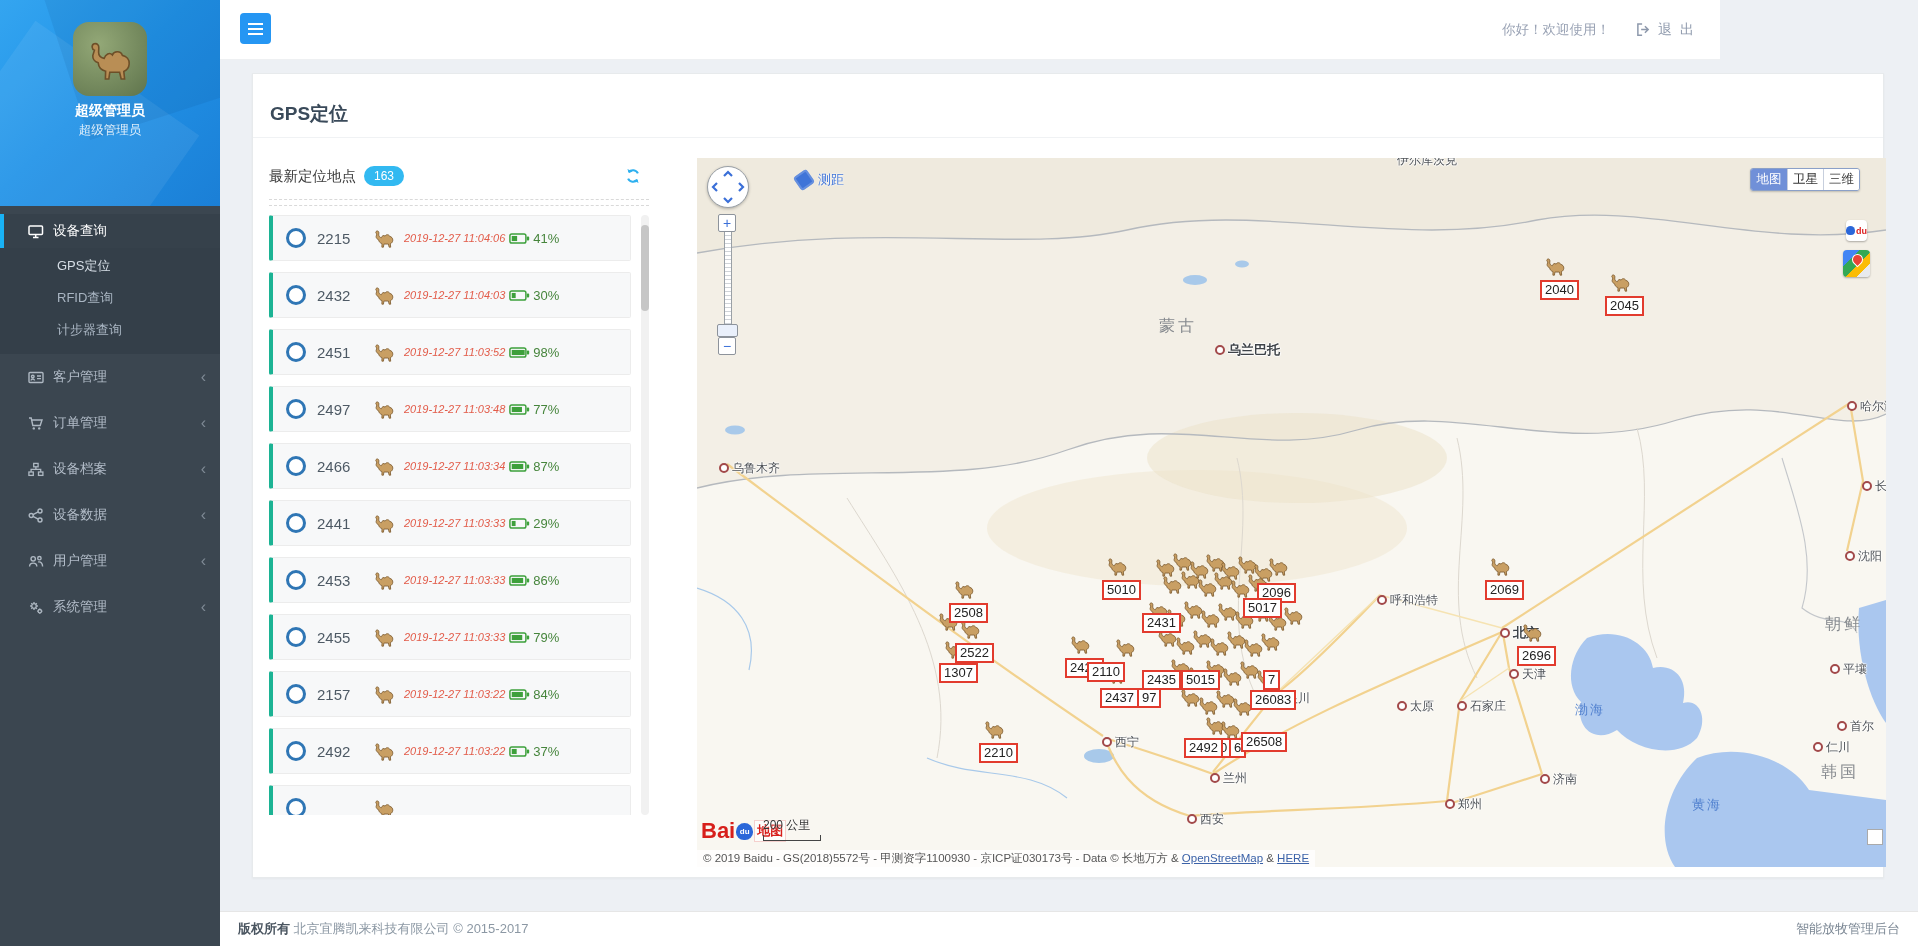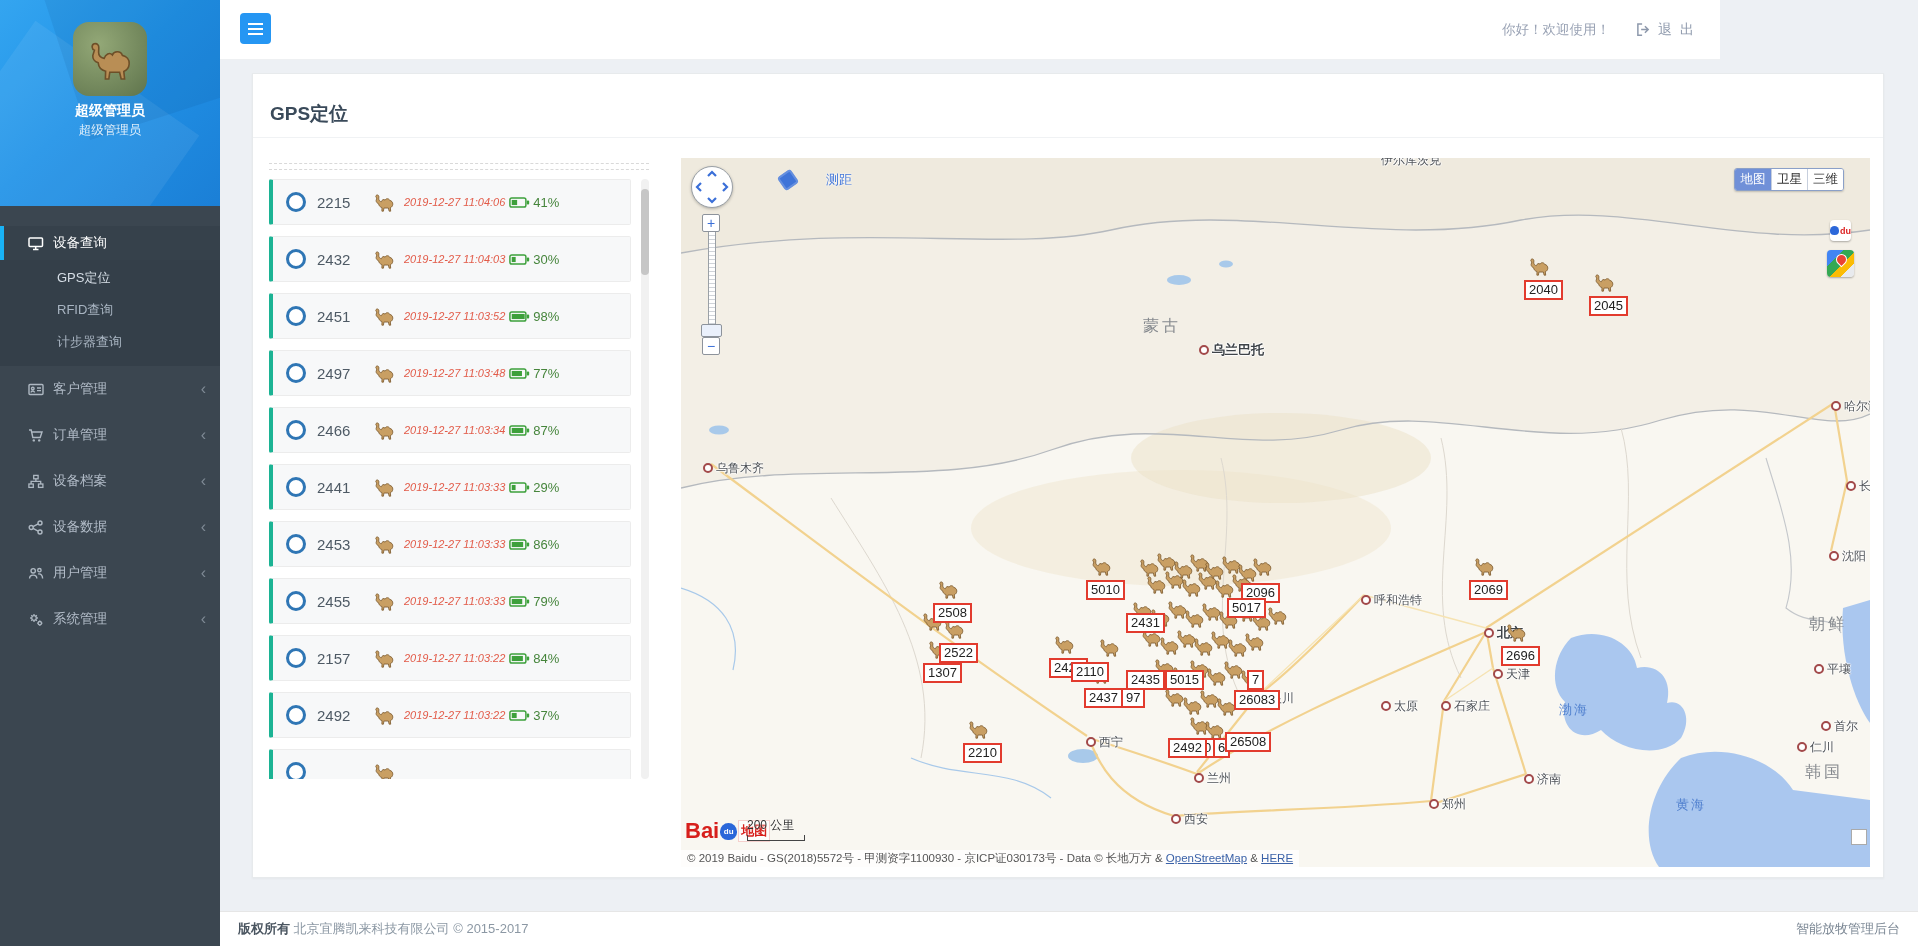--- a/index.html
+++ b/index.html
@@ -7,21 +7,21 @@
        font-family:"Liberation Sans", sans-serif;position:relative;}
   
   .sidebar{position:absolute;left:0;top:0;width:220px;height:946px;background:#3b4650;}
   .side-head{position:relative;height:206px;background:linear-gradient(135deg,#34a5f0 0%,#2193e8 45%,#1b7fd6 100%);overflow:hidden;}
   .facet1{position:absolute;left:-40px;top:60px;width:200px;height:200px;background:rgba(255,255,255,.07);transform:rotate(35deg);}
   .facet2{position:absolute;right:-60px;top:-50px;width:220px;height:160px;background:rgba(0,40,90,.08);transform:rotate(-18deg);}
   .avatar{position:absolute;left:73px;top:22px;width:74px;height:74px;border-radius:16px;overflow:hidden;
           background:radial-gradient(circle at 35% 30%,#93a877,#5f744c);display:flex;align-items:center;justify-content:center;}
   .role{position:absolute;top:102px;width:100%;text-align:center;color:#fff;font-size:14px;font-weight:bold;}
   .role2{position:absolute;top:122px;width:100%;text-align:center;color:rgba(255,255,255,.85);font-size:12.5px;}
-  .menu{padding-top:20px;}
+  .menu{padding-top:8px;}
   .m-item{position:relative;height:34px;display:flex;align-items:center;padding-left:28px;color:#b3bdc9;font-size:13.5px;cursor:pointer;}
   .m-item .mi{width:16px;height:15px;margin-right:9px;flex:0 0 16px;}
   .m-item.active{background:#36414b;color:#fff;}
   .m-item.active::before{content:"";position:absolute;left:0;top:0;bottom:0;width:4px;background:#19b2f5;}
   .m-item.top{height:46px;}
   .chev{position:absolute;right:14px;font-size:16px;color:#7f8a95;line-height:1;}
   .submenu{background:#343f49;padding:2px 0 8px 0;}
   .sub{height:32px;display:flex;align-items:center;padding-left:57px;color:#a9b5c2;font-size:13px;cursor:pointer;}
   .sub.cur{color:#d6dee6;}
   
@@ -51,37 +51,37 @@
   .dev-row{height:46px;box-sizing:border-box;margin-bottom:11px;background:#f7f8f9;border:1px solid #ececec;border-left:4px solid #1cb394;border-radius:2px;display:flex;align-items:center;padding-left:13px;cursor:pointer;}
   .radio{width:14px;height:14px;border:3px solid #2f76b5;border-radius:50%;background:#fff;flex:0 0 14px;}
   .dev-id{font-size:15px;color:#4e5a65;margin-left:11px;width:50px;}
   .dev-camel{width:26px;height:22px;margin-left:4px;flex:0 0 26px;}
   .dev-time{font-size:11px;font-style:italic;color:#e25b49;margin-left:7px;white-space:nowrap;}
   .dev-batt{margin-left:4px;flex:0 0 21px;}
   .dev-pct{font-size:13px;color:#46853c;margin-left:3px;}
   .vscroll{position:absolute;right:0;top:0;width:8px;height:600px;background:#f1f1f1;border-radius:4px;}
   .vthumb{position:absolute;left:0;top:10px;width:8px;height:86px;background:#c6c6c6;border-radius:4px;}
   
-  .map{position:absolute;left:428px;top:84px;width:1189px;height:709px;background:#f9f7f1;overflow:hidden;}
+  .map{position:absolute;left:444px;top:84px;width:1189px;height:709px;background:#f9f7f1;overflow:hidden;}
   .map svg.bg{position:absolute;left:0;top:0;}
   .city{position:absolute;font-size:12px;color:#4e5257;white-space:nowrap;text-shadow:0 1px 1px #fff,0 -1px 1px #fff,1px 0 1px #fff,-1px 0 1px #fff;z-index:3;}
   .city .dot{display:inline-block;width:6px;height:6px;border:2px solid #a2494a;border-radius:50%;background:#fff;margin-right:3px;vertical-align:-1px;}
   .city.country{font-size:16px;color:#85898e;letter-spacing:3px;text-shadow:none;}
   .city.capital{font-size:13px;color:#3e4348;font-weight:bold;}
   .city.sea{font-size:13px;color:#4f7fce;letter-spacing:2px;text-shadow:none;}
   .camel{position:absolute;width:26px;height:22px;z-index:5;}
   .mlabel{position:absolute;background:#fff;border:2px solid #e23b2e;font-size:13px;color:#222;padding:0 3px;line-height:16px;z-index:6;white-space:nowrap;}
   .panner{position:absolute;left:10px;top:8px;width:40px;height:40px;background:#fff;border:1px solid #9aa0a6;border-radius:50%;box-shadow:0 1px 3px rgba(0,0,0,.25);z-index:8;cursor:pointer;}
   .zoomctl{position:absolute;left:21px;top:56px;z-index:8;}
   .zbtn{width:18px;height:18px;background:#fff;border:1px solid #8d939b;border-radius:2px;color:#3a6fd8;font-size:14px;line-height:16px;text-align:center;cursor:pointer;box-sizing:border-box;}
   .ztrack{width:6px;height:92px;margin:0 auto;background:repeating-linear-gradient(#fff 0 3px,#cfd3d8 3px 4px);border:1px solid #9aa0a6;border-top:0;border-bottom:0;}
   .zhandle{width:19px;height:11px;background:#eaf0fb;border:1px solid #8d939b;border-radius:2px;margin-left:-1px;position:relative;left:0;cursor:pointer;}
   .measure{position:absolute;left:99px;top:13px;display:flex;align-items:center;gap:6px;z-index:8;cursor:pointer;}
   .measure .ric{width:16px;height:16px;background:#3f74d8;border-radius:3px;transform:rotate(-35deg);box-shadow:inset 0 0 0 2px #fff3;}
-  .measure .rtx{color:#3f74d8;font-size:13px;text-shadow:0 0 2px #fff,0 0 2px #fff;margin-left:24px;}
+  .measure .rtx{color:#3f74d8;font-size:13px;text-shadow:0 0 2px #fff,0 0 2px #fff;}
   .maptype{position:absolute;right:26px;top:10px;display:flex;z-index:8;border:1px solid #8ba0c8;border-radius:3px;overflow:hidden;box-shadow:0 1px 2px rgba(0,0,0,.2);}
   .mtb{width:36px;height:21px;background:#fff;color:#333;font-size:12.5px;border:0;border-left:1px solid #c7cfdd;cursor:pointer;font-family:inherit;padding:0;}
   .mtb:first-child{border-left:0;}
   .mtb.on{background:#7090d8;color:#fff;}
   .du-ic{position:absolute;right:19px;top:62px;width:21px;height:21px;background:#fff;border-radius:4px;box-shadow:0 1px 2px rgba(0,0,0,.3);z-index:8;display:flex;align-items:center;justify-content:center;font-size:9px;font-weight:bold;color:#d22;cursor:pointer;}
   .du-ic i{display:inline-block;width:9px;height:9px;background:#2b67d9;border-radius:50% 50% 45% 45%;margin-right:1px;}
   .gmap-ic{position:absolute;right:16px;top:92px;width:27px;height:27px;border-radius:4px;z-index:8;cursor:pointer;box-shadow:0 1px 2px rgba(0,0,0,.3);
     background:linear-gradient(135deg,#4285f4 0 30%,#34a853 30% 55%,#fbbc04 55% 75%,#e8eaed 75% 100%);position:absolute;}
   .gmap-ic::after{content:"";position:absolute;left:9px;top:4px;width:9px;height:9px;background:#ea4335;border-radius:50% 50% 50% 0;transform:rotate(-45deg);border:1px solid #fff;}
   .fs-ic{position:absolute;right:3px;bottom:22px;width:14px;height:14px;background:#fff;border:1px solid #aaa;z-index:8;cursor:pointer;}
@@ -204,20 +204,32 @@
     </span>
   </div>
 </div>
 
 <div class="card">
   <div class="card-head">
     <h2 class="card-title">GPS定位</h2>
   </div>
 
   <div class="left-col">
+    <div class="list-head">
+      <span class="lbl">最新定位地点</span>
+      <span class="badge">163</span>
+      <svg class="refresh" viewBox="0 0 16 16">
+          <g fill="none" stroke="#2fb0ef" stroke-width="2.1">
+            <path d="M12.9 5.4A5.5 5.5 0 0 0 3.7 4.2"></path>
+            <path d="M3.1 10.6a5.5 5.5 0 0 0 9.2 1.2"></path>
+          </g>
+          <path d="M2.4 1 3.8 5 7.6 3.5z" fill="#2fb0ef"></path>
+          <path d="M13.6 15 12.2 11 8.4 12.5z" fill="#2fb0ef"></path>
+        </svg>
+    </div>
     <div class="sep"></div>
     <div class="sep"></div>
     <div class="list-wrap">
       <div class="rows" id="device-list">
           <div class="dev-row">
     <span class="radio"></span>
     <span class="dev-id">2215</span>
     <span class="dev-camel"><svg viewBox="0 0 28 24" width="100%" height="100%" xmlns="http://www.w3.org/2000/svg">
                 <path d="M6.2 7.6 C4.8 7.2 4.6 4.9 6.1 4.4 C7.6 3.9 8.5 5.2 8.4 6.5 L8.3 8.6 C8.3 10.2 9.6 11.4 11.1 11.7 C11.7 9.6 13.8 8.4 15.2 10 C16 7.8 19.4 7.9 20.2 10.2 C22.3 10.6 23.7 12.3 23.6 14.4 C23.5 16.3 22.4 17.6 20.9 18.2 L21.3 22 L19.6 22 L18.8 18.6 L13.9 18.6 L13.4 22 L11.7 22 L11.8 18.1 C9.9 17.6 8.3 16 8.1 13.9 C6.6 13.4 5.3 12 5.4 10.3 Z" fill="#c99f63" stroke="#7c5a2e" stroke-width="0.9"></path>
               </svg></span>

